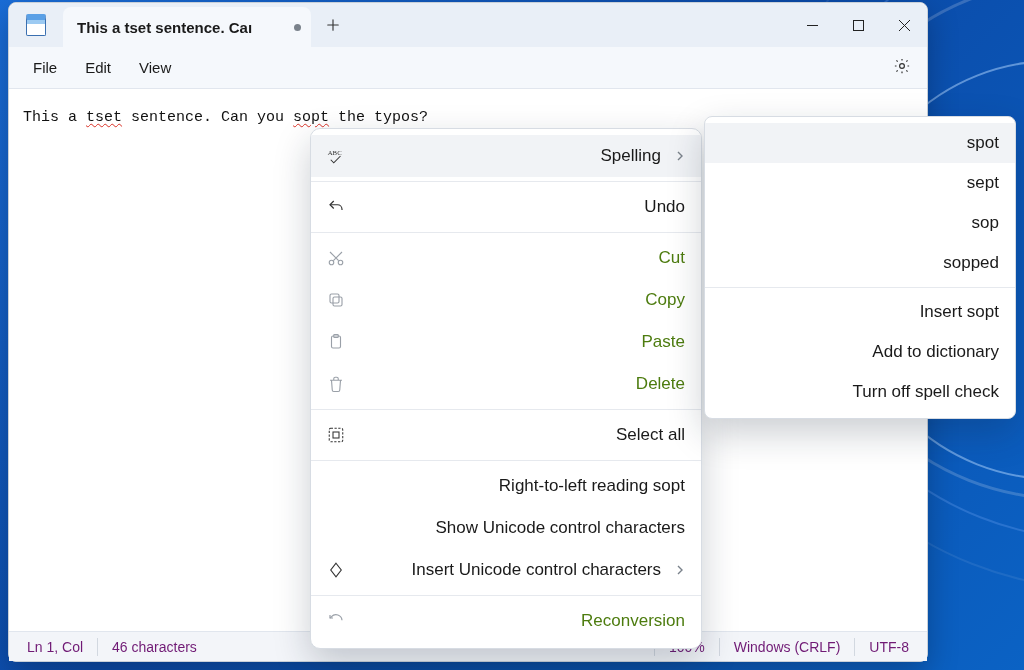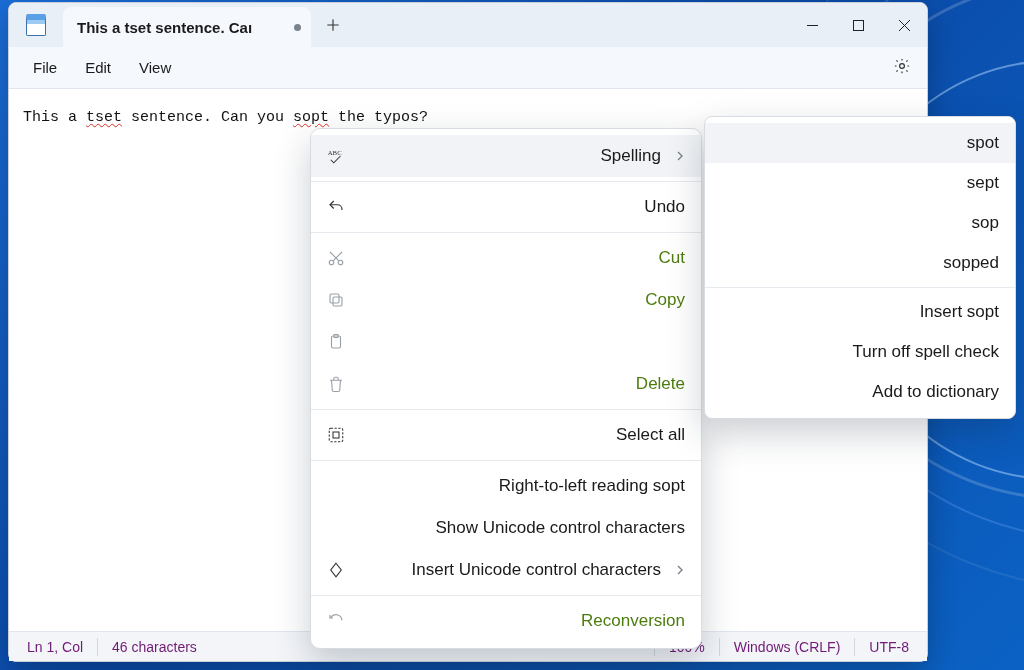--- a/index.html
+++ b/index.html
@@ -251,20 +251,21 @@
     </span>
     <span class="label">Copy</span>
   </div>
   <div class="row disabled">
     <span class="ico">
       <svg viewBox="0 0 24 24" fill="none" stroke="#9aa0a8" stroke-width="1.5">
           <rect x="6" y="4" width="12" height="16" rx="2"></rect>
           <rect x="9" y="2" width="6" height="4" rx="1"></rect>
         </svg>
     </span>
+    <span class="label">Paste</span>
   </div>
   <div class="row disabled">
     <span class="ico">
       <svg viewBox="0 0 24 24" fill="none" stroke="#9aa0a8" stroke-width="1.5">
           <path d="M4 7h16M9 7V5a2 2 0 012-2h2a2 2 0 012 2v2M6 7l1 13a2 2 0 002 2h6a2 2 0 002-2l1-13"></path>
         </svg>
     </span>
     <span class="label">Delete</span>
   </div>
   <div class="sep"></div>
@@ -322,18 +323,18 @@
       <span class="label">sop</span>
     </div>
   <div class="row">
       <span class="label">sopped</span>
     </div>
   <div class="sep"></div>
   <div class="row">
       <span class="label">Insert sopt</span>
     </div>
   <div class="row">
+      <span class="label">Add to dictionary</span>
+    </div>
+  <div class="row">
       <span class="label">Turn off spell check</span>
     </div>
-  <div class="row">
-      <span class="label">Add to dictionary</span>
-    </div>
 </div>
 
 </body></html>

